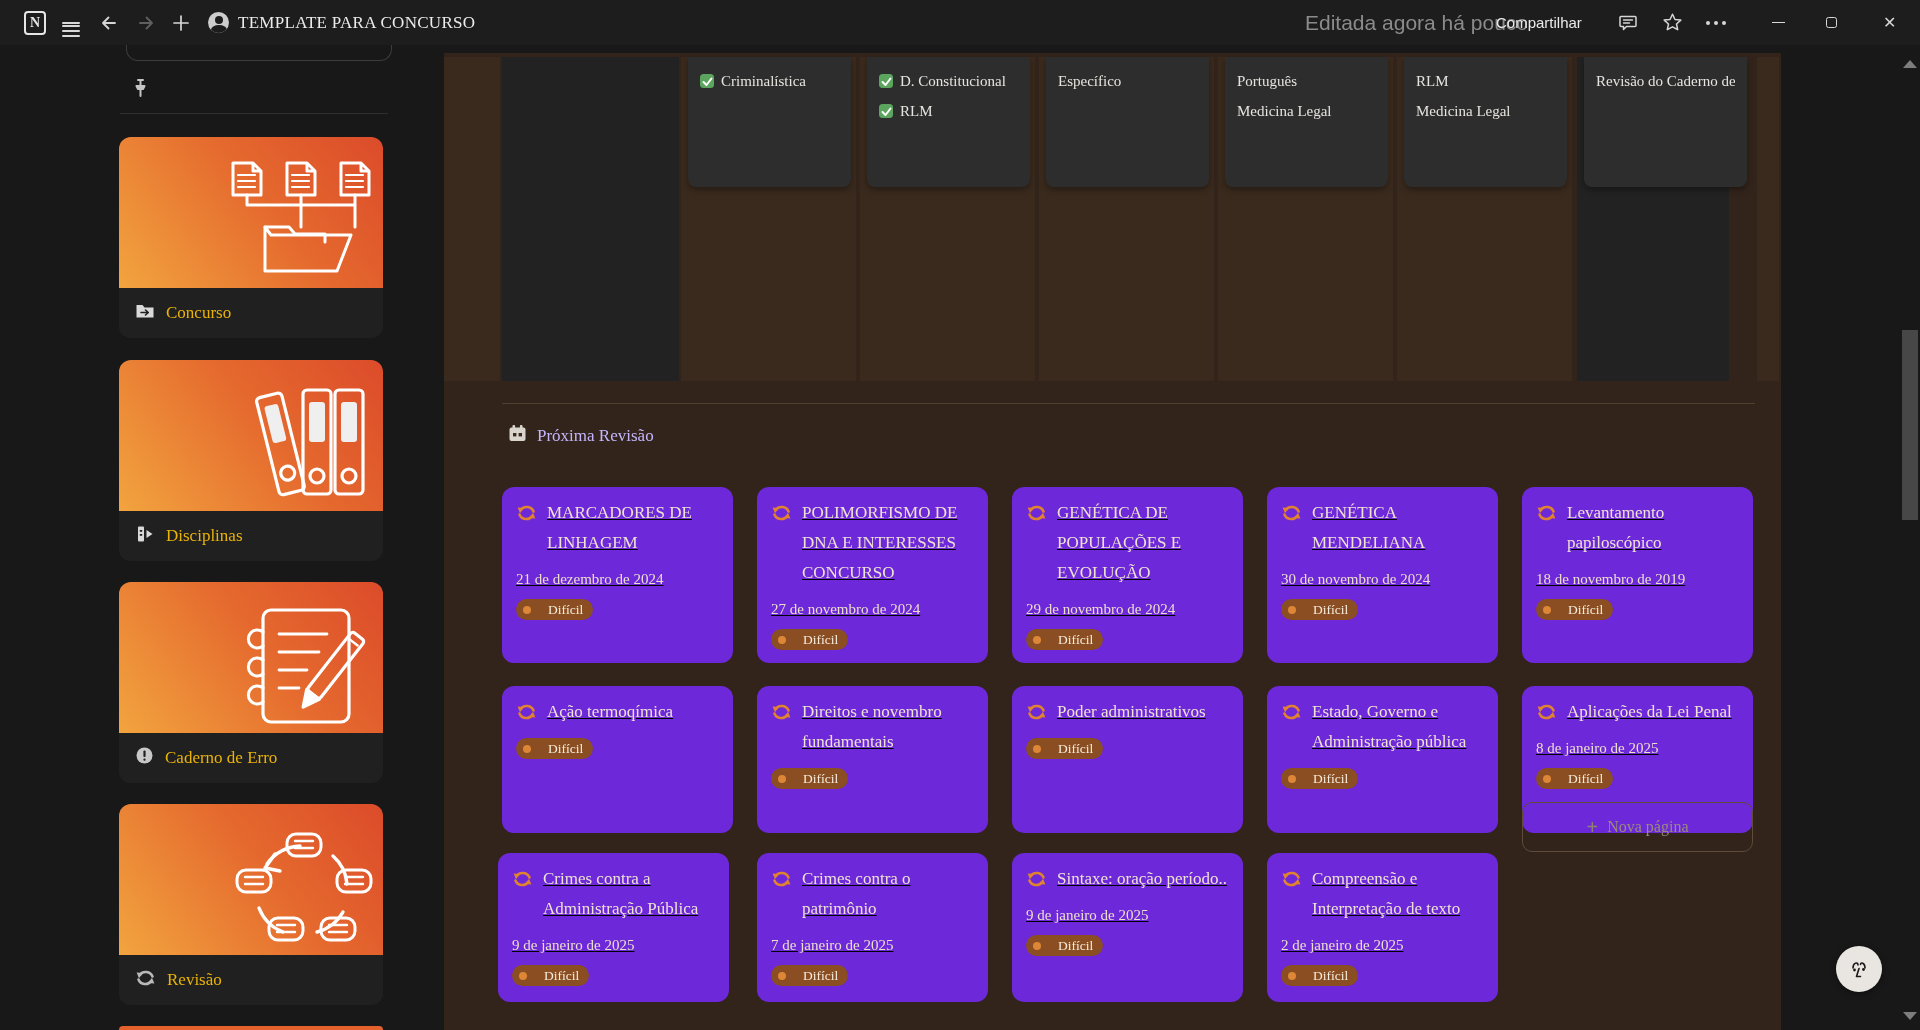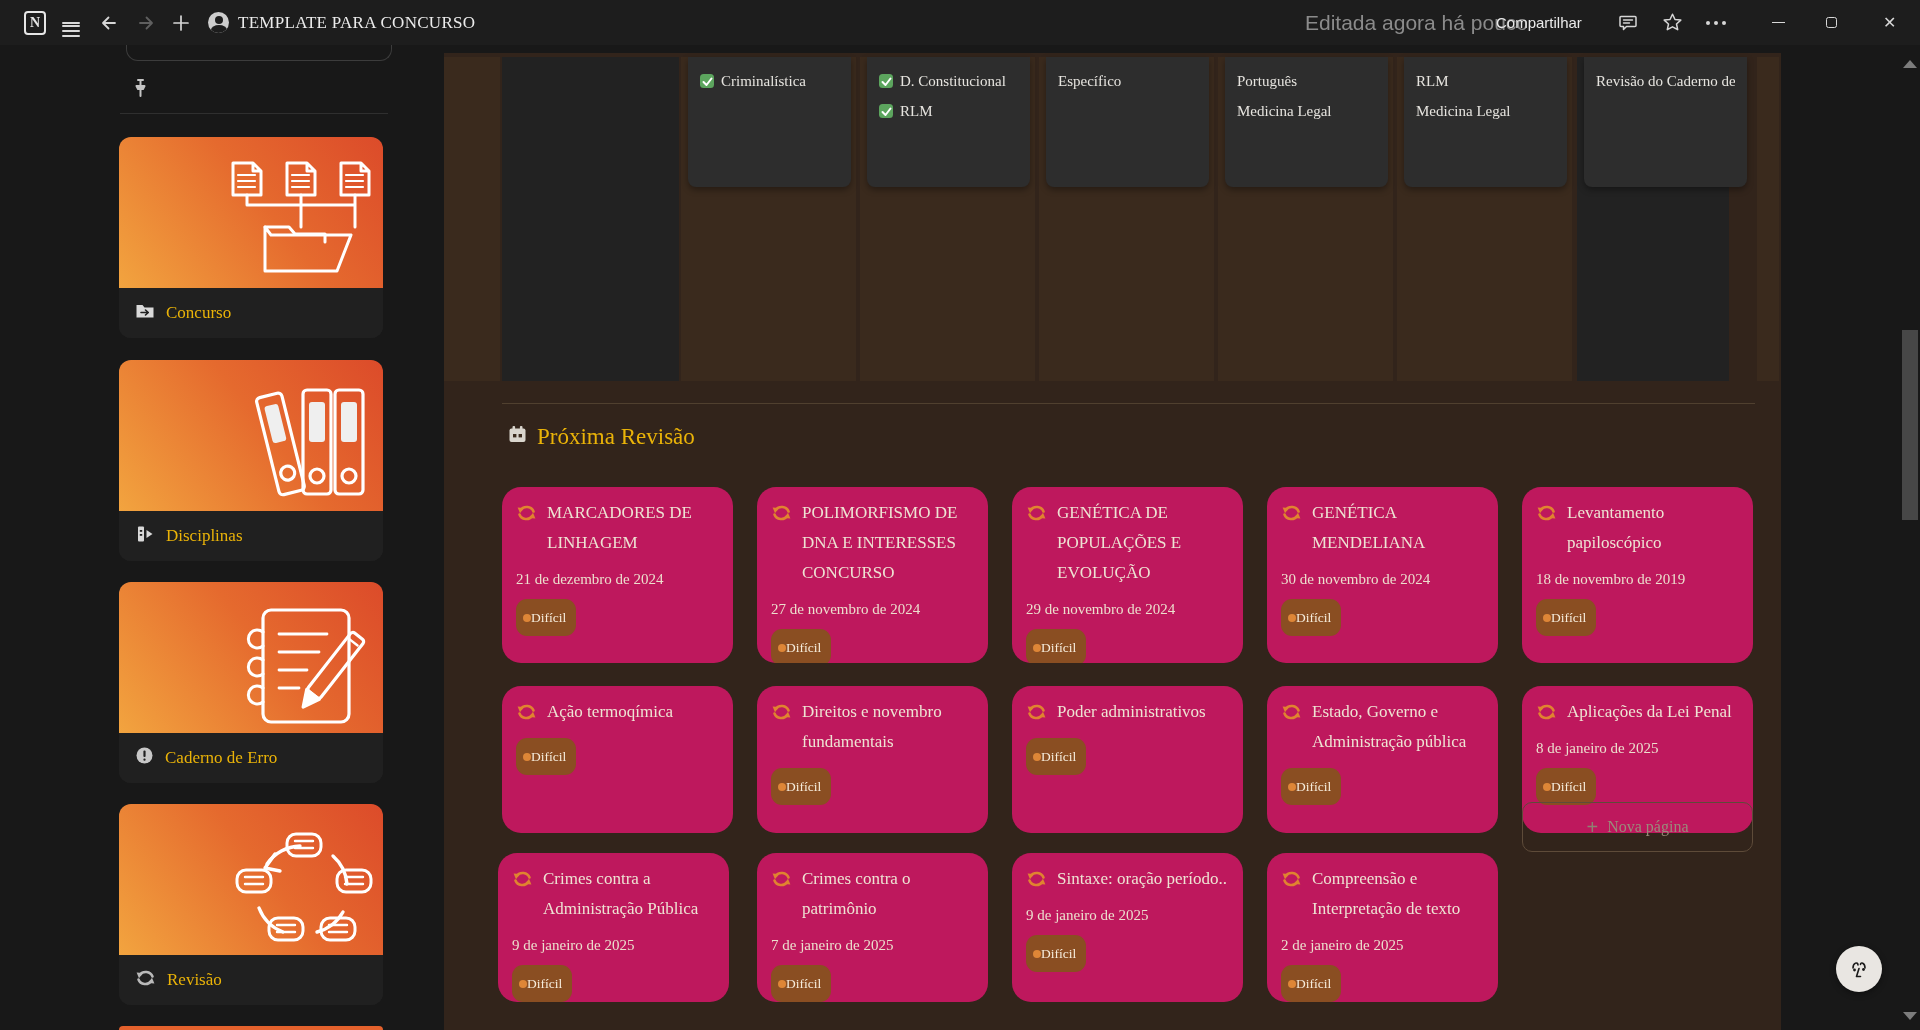--- a/index.html
+++ b/index.html
@@ -50,29 +50,29 @@
            border-radius:0 0 8px 8px; box-shadow:0 3px 6px rgba(0,0,0,.35);
            padding:9px 12px; cursor:pointer; }
   .b-line { height:30px; display:flex; align-items:center; gap:7px;
             color:#e6e4df; font-size:15px; white-space:nowrap; overflow:hidden; }
   .cbx { flex:0 0 auto; width:14px; height:14px; background:#5ca55e; border-radius:3.5px;
          display:flex; align-items:center; justify-content:center; }
 
   .section-divider { position:absolute; left:58px; top:350px; width:1253px; height:1px;
                      background:#50402f; border:none; }
   .section-header { position:absolute; left:64px; top:371px; display:flex; align-items:center; gap:10px;
-                    color:#eab308; font-size:23px; }
-
-  .gcard { position:absolute; width:231px; background:#be185d; border-radius:19px;
-           overflow:hidden; cursor:pointer; }
+                    color:#c4b5fd; font-size:17px; }
+
+  .gcard { position:absolute; width:231px; background:#6d28d9; border-radius:12px;
+           overflow:hidden; cursor:pointer;text-decoration:underline; }
   .gcard .icon-repeat { position:absolute; left:14px; top:16px; }
   .g-title { margin:11px 12px 0 45px; font-size:17px; line-height:30px; color:#eee3d3; }
   .g-date  { margin:13px 14px 0 14px; font-size:15px; color:#ecdfcd; }
-  .g-tag   { margin:11px 14px 0 14px; display:inline-flex; align-items:center; gap:0;
-             height:37px; border-radius:11px; background:#8a4e22; padding:0 10px 0 7px; }
+  .g-tag   { margin:11px 14px 0 14px; display:inline-flex; align-items:center; gap:17px;
+             height:21px; border-radius:11px; background:#8a4e22; padding:0 10px 0 7px; }
   .g-tag i { width:8px; height:8px; border-radius:50%; background:#de8637; }
   .g-tag span { font-size:13.5px; color:#f6ecdc; line-height:21px; }
 
   .new-page { position:absolute; left:1078px; top:749px; width:231px; height:50px;
               border:1px solid #5e4b39; border-radius:10px; display:flex; align-items:center;
               justify-content:center; gap:9px; color:#9a8b7a; font-size:16px; cursor:pointer; }
   .new-page .plus { font-size:20px; line-height:20px; color:#8f8172; font-family:"Liberation Sans",sans-serif; font-weight:300;}
 
   
   .ai-fab { position:absolute; left:1836px; top:946px; width:46px; height:46px; border-radius:50%;

